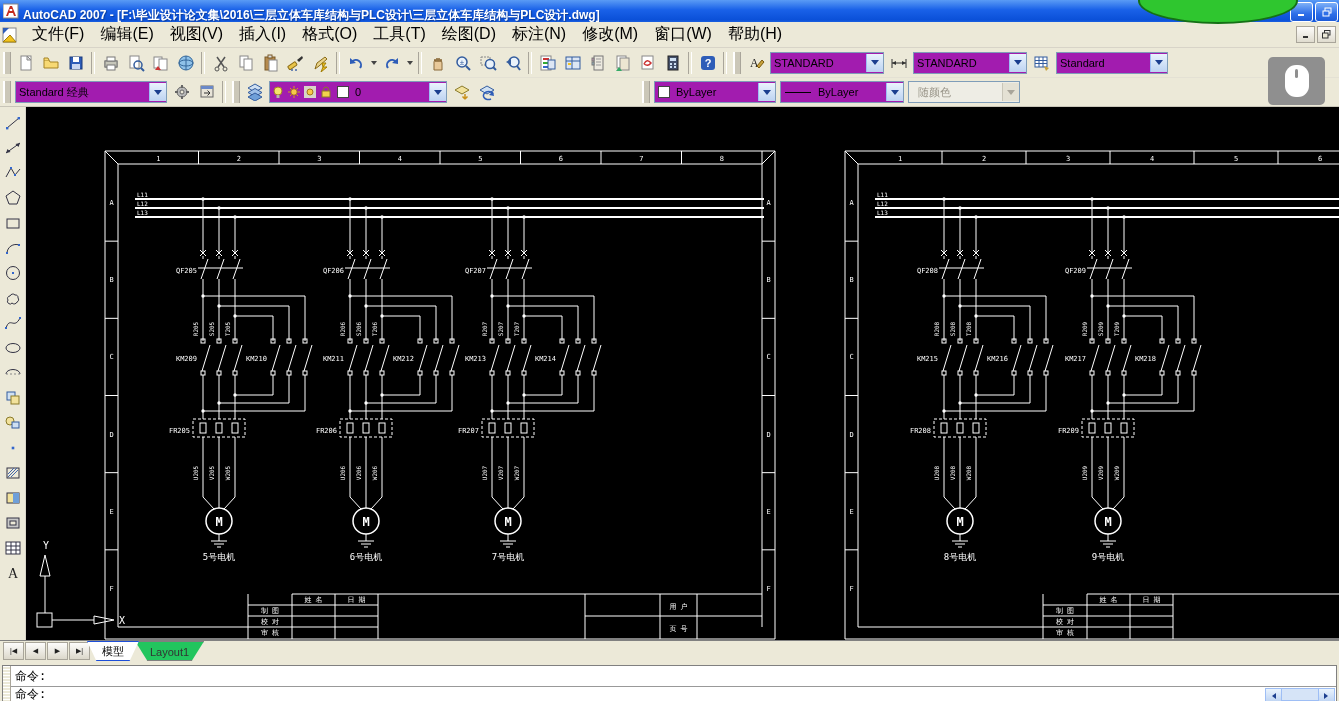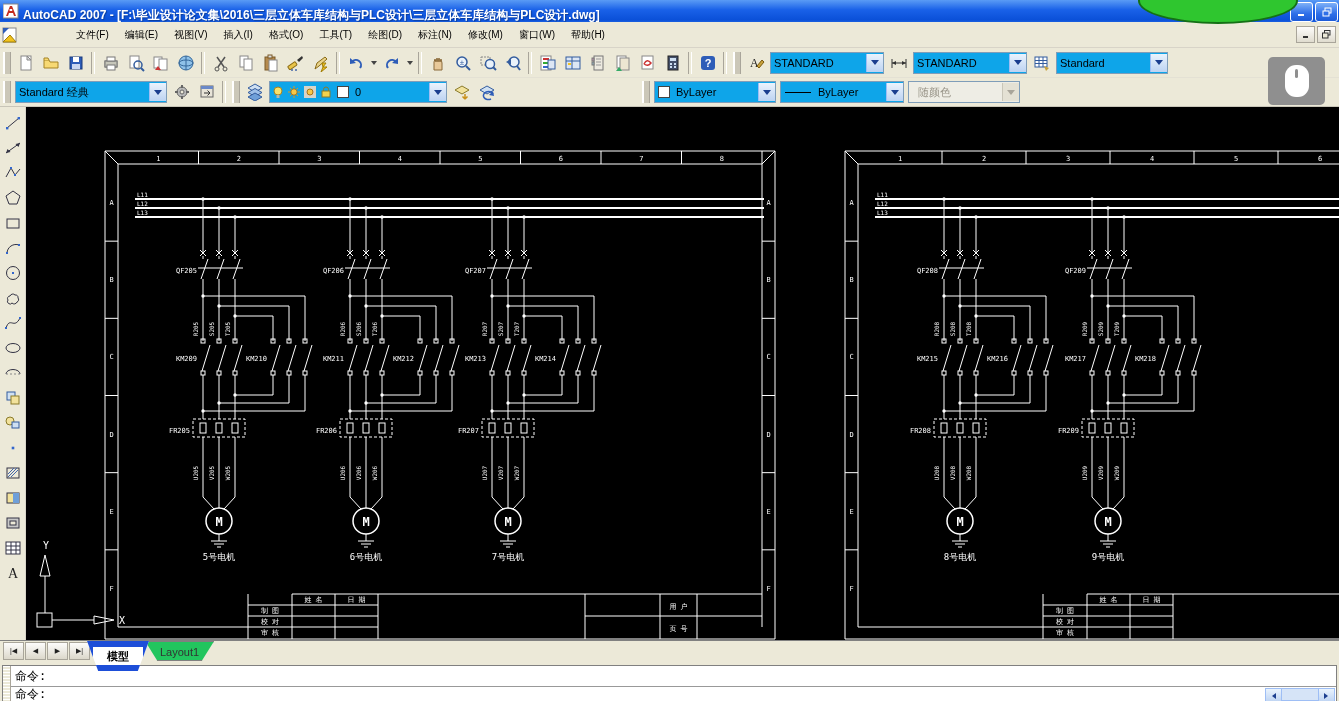--- a/index.html
+++ b/index.html
@@ -9,37 +9,37 @@
   .titlebar{height:22px;background:linear-gradient(#5A9BF5,#1961E8 45%,#0B50D8 90%,#1A5FE0);
     display:flex;align-items:center;color:#fff;font-size:12px;font-weight:bold;position:relative;}
   .app-icon{width:16px;height:16px;margin:0 4px 0 3px;display:inline-flex;}
   .title-text{white-space:nowrap;overflow:hidden;text-shadow:1px 1px 1px #0A3C9A;margin-top:8px;}
   .win-btns{position:absolute;right:1px;top:2px;display:flex;gap:2px;}
   .wbtn{width:21px;height:18px;border:1px solid #fff;border-radius:3px;
     background:linear-gradient(#7FB1F8,#2E6FE8 60%,#1C5BD8);display:inline-flex;
     align-items:center;justify-content:center;}
   
   .menubar{height:25px;display:flex;align-items:center;background:#ECE9D8;
-    border-bottom:1px solid #D8D4C8;position:relative;font-size:10px;gap:44px;}
+    border-bottom:1px solid #D8D4C8;position:relative;font-size:16px;}
   .doc-icon{width:18px;height:16px;margin:0 4px 0 2px;display:inline-flex;}
   .menu-item{padding:3px 8px;color:#000;}
   .doc-btns{position:absolute;right:3px;top:4px;display:flex;gap:2px;}
   .dbtn{width:17px;height:15px;border:1px solid #A9A59A;background:linear-gradient(#FDFCFB,#E0DCCF);
     display:inline-flex;align-items:center;justify-content:center;}
   
   .toolrow{display:flex;align-items:center;background:#ECE9D8;position:relative;}
   #row1{height:29px;border-bottom:1px solid #E4E1D4;}
   #row2{height:28px;border-bottom:1px solid #C8C5B8;}
   .grip{width:5px;height:22px;margin:0 2px 0 3px;
     border-left:2px solid #FFF;background:#CBC7B8;border-right:1px solid #A9A59A;}
   .tbtn{width:23px;height:24px;display:inline-flex;align-items:center;justify-content:center;border:1px solid transparent;}
   .tsep{width:2px;height:22px;border-left:1px solid #A9A59A;border-right:1px solid #FFF;margin:0 3px;}
   .ddarrow{width:11px;height:24px;display:inline-flex;align-items:center;justify-content:center;}
   .carr{width:0;height:0;border:3px solid transparent;border-top:4px solid #444;margin-top:4px;}
-  .combo{height:20px;background:#0ea5e9;border:1px solid #7F9DB9;display:inline-flex;
+  .combo{height:20px;background:#a21caf;border:1px solid #7F9DB9;display:inline-flex;
     align-items:center;font-size:11px;margin:0 2px;}
   .combo-val{padding:0 3px;white-space:nowrap;overflow:hidden;flex:1;}
   .combo-btn{width:16px;height:18px;margin-left:auto;background:linear-gradient(#EAF3FD,#BDD3F2);
     border-left:1px solid #9EBEF5;display:inline-flex;align-items:center;justify-content:center;}
   .combo-btn .ca{width:0;height:0;border:4px solid transparent;border-top:5px solid #1B3E8F;margin-top:4px;}
   .combo.disabled{background:#EEEDE5;color:#9A968A;padding-left:6px;}
   .combo.disabled .combo-btn{background:#E4E1D4;border-left:1px solid #C8C5B8;}
   .combo.disabled .combo-btn .ca{border-top-color:#A9A59A;}
   .lt-sample{width:42px;height:1px;background:#000;margin:0 4px;}
   .lt-sample.short{width:26px;}
@@ -51,21 +51,21 @@
     display:flex;flex-direction:column;align-items:center;padding-top:3px;box-sizing:border-box;}
   .dbtn2{width:24px;height:23px;display:flex;align-items:center;justify-content:center;border:1px solid transparent;}
   .canvas{flex:1;background:#000;position:relative;overflow:hidden;}
   
   .tabrow{height:20px;background:#ECE9D8;display:flex;align-items:flex-start;
     border-top:1px solid #808080;padding-left:3px;font-size:11px;}
   .navbtn{width:19px;height:16px;margin-top:1px;border:1px solid #A9A59A;background:linear-gradient(#FDFCFB,#DCD8CB);
     display:inline-flex;align-items:center;justify-content:center;font-size:7px;color:#222;margin-right:1px;}
   .tab{height:17px;padding:1px 14px 0 14px;margin-left:-4px;display:inline-flex;align-items:center;
     clip-path:polygon(0 0,100% 0,82% 100%,18% 100%);}
-  .tab.active{background:#FFFFFF;border:6px solid #1d4ed8;font-weight:bold;z-index:2;}
+  .tab.active{background:#FFFFFF;border:1px solid #1d4ed8;font-weight:normal;z-index:2;}
   .tab.inactive{background:#22c55e;border:1px solid #808080;color:#333;z-index:1;}
   .cmdgap{height:4px;background:#ECE9D8;}
   
   .cmdwin{height:36px;margin:0 2px;border:1px solid #808080;background:#fff;
     display:flex;position:relative;font-family:"DejaVu Sans Mono",monospace;font-size:12px;}
   .cmdgrip{width:7px;background:#ECE9D8;border-right:1px solid #A9A59A;
     background-image:linear-gradient(#fff 1px,transparent 1px);background-size:3px 3px;}
   .cmdtext{flex:1;display:flex;flex-direction:column;}
   .cmdline{height:21px;line-height:20px;padding-left:4px;border-bottom:1px solid #999;}
   .cmdinput{height:15px;line-height:15px;padding-left:4px;}

